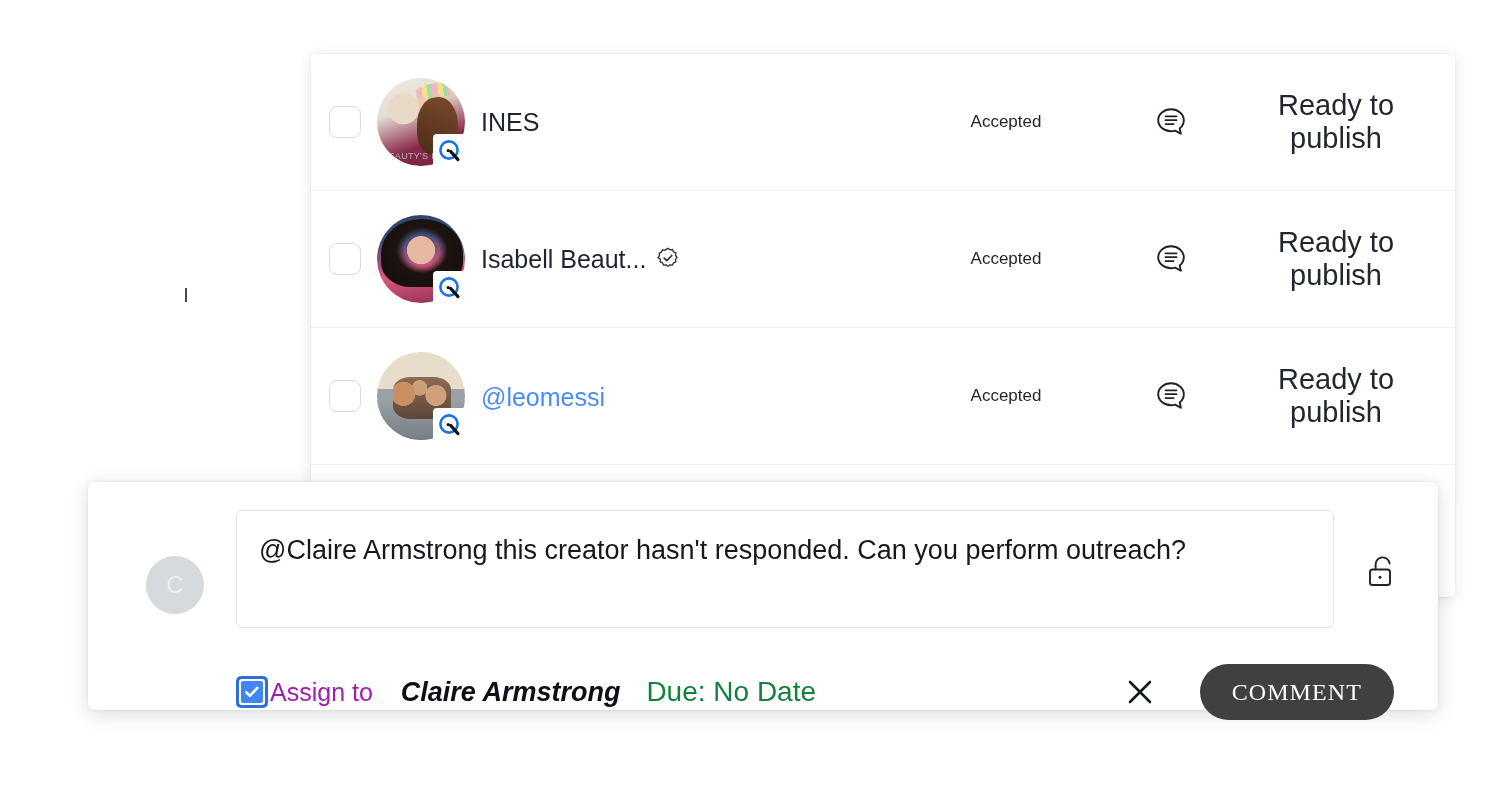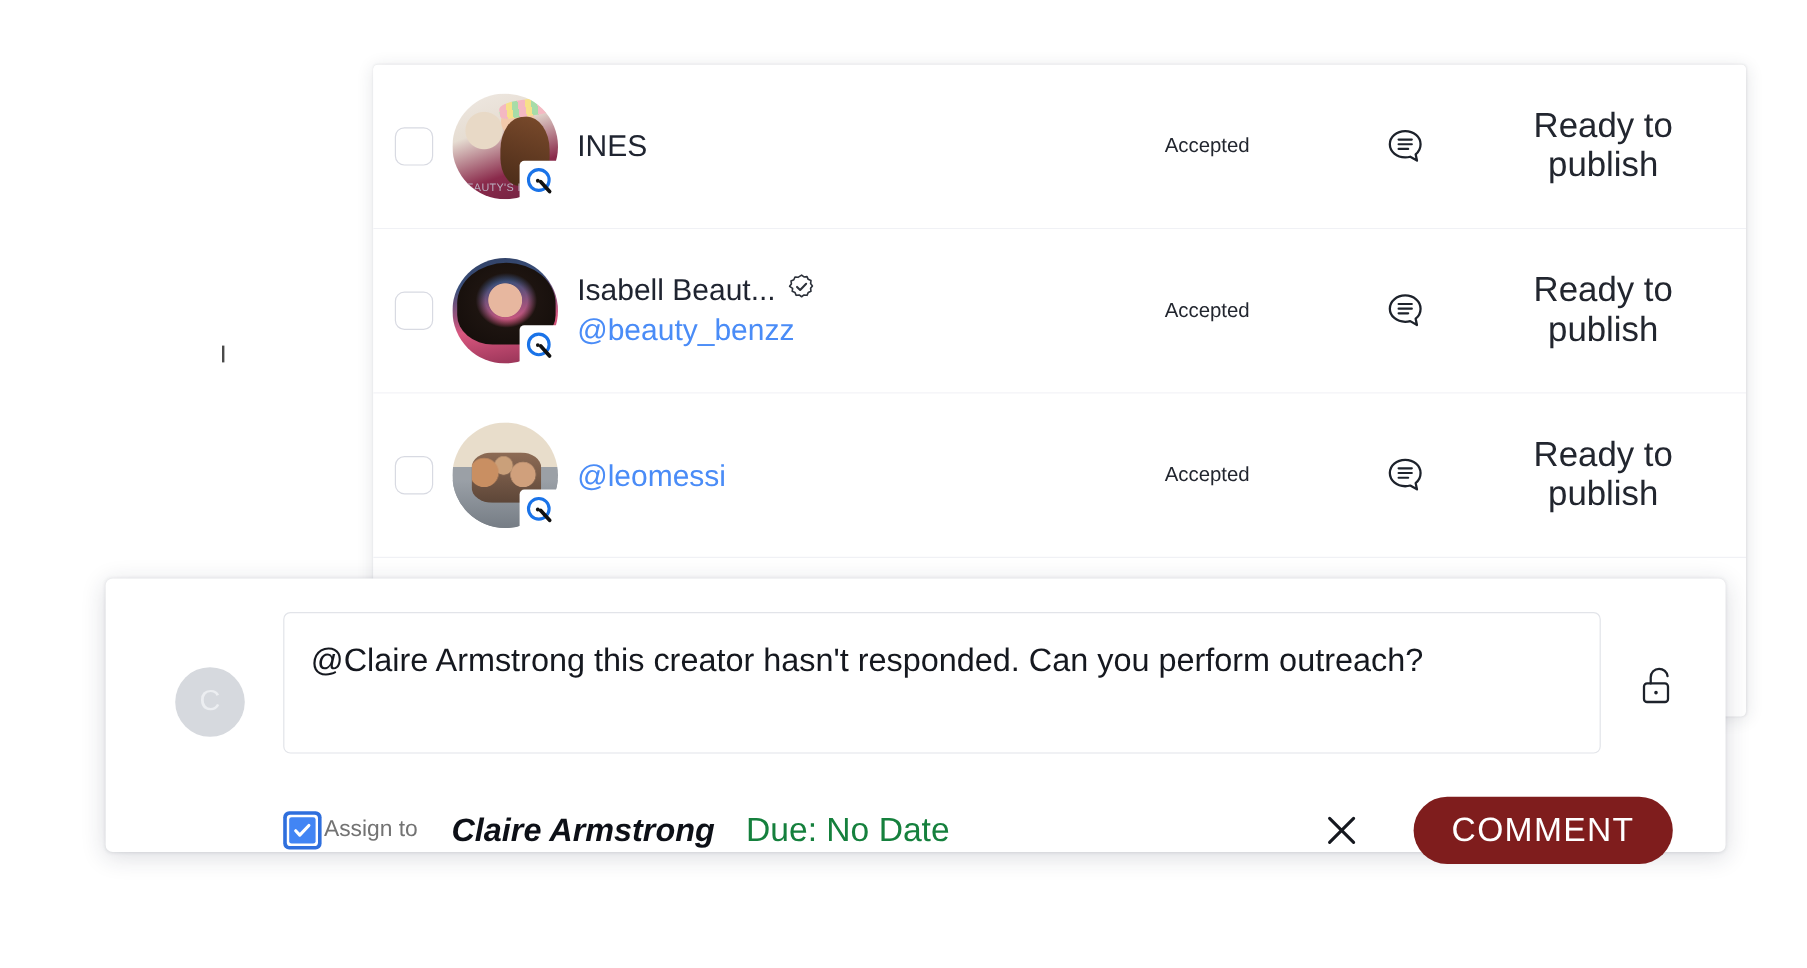--- a/index.html
+++ b/index.html
@@ -133,21 +133,21 @@
     align-items: center;
     justify-content: center;
   }
 
   .creator-info {
     flex: 0 0 auto;
     width: 420px;
   }
   .creator-name-line {
     display: flex;
-    align-items: flex-start;
+    align-items: flex-end;
     gap: 10px;
   }
   .creator-name {
     font-size: 25px;
     color: #1f2430;
     line-height: 1.2;
     white-space: nowrap;
   }
   .creator-handle {
     font-size: 25px;
@@ -260,22 +260,22 @@
   .assign-checkbox .fill {
     width: 100%;
     height: 100%;
     background: #4285f4;
     border-radius: 2px;
     display: flex;
     align-items: center;
     justify-content: center;
   }
   .assign-label {
-    font-size: 19px;
-    color: #737373;
+    font-size: 25px;
+    color: #a21caf;
     margin-left: 2px;
     text-align: right;
   }
   .assignee-name {
     font-size: 27px;
     font-weight: bold;
     color: #0d1017;
     margin-left: 28px;
     font-style: italic;
   }
@@ -288,29 +288,29 @@
   .spacer { flex: 1 1 auto; }
   .close-btn {
     width: 44px;
     height: 44px;
     display: flex;
     align-items: center;
     justify-content: center;
     margin-right: 38px;
   }
   .comment-submit {
-    background: #7f1d1d;
+    background: #404040;
     color: #ffffff;
     border: none;
     border-radius: 30px;
     height: 56px;
     padding: 0 32px;
-    font-size: 28px;
+    font-size: 24px;
     letter-spacing: 1.1px;
-    font-family: Liberation Sans, sans-serif;
+    font-family: Liberation Serif, serif;
     cursor: pointer;
     margin-right: 10px;
   }
 
   .stray-tick {
     position: absolute;
     left: 185px;
     top: 288px;
     width: 2px;
     height: 14px;
@@ -377,21 +377,20 @@
     <div class="creator-info">
       <div class="creator-name-line">
         <span class="creator-name">Isabell Beaut...</span>
         <span>
           <svg width="24" height="24" viewBox="0 0 24 24" aria-hidden="true">
             <path d="M12 2.3l2.0 1.5 2.5-.3 1.0 2.3 2.3 1.0-.3 2.5 1.5 2.0-1.5 2.0.3 2.5-2.3 1.0-1.0 2.3-2.5-.3-2.0 1.5-2.0-1.5-2.5.3-1.0-2.3-2.3-1.0.3-2.5L2 11.6l1.5-2.0-.3-2.5 2.3-1.0 1.0-2.3 2.5.3z" fill="none" stroke="#2c313a" stroke-width="1.35" stroke-linejoin="round"></path>
             <path d="M8.2 12.1l2.6 2.6 5.0-5.2" fill="none" stroke="#2c313a" stroke-width="1.7" stroke-linecap="round" stroke-linejoin="round"></path>
           </svg>
         </span>
       </div>
-      <div class="creator-handle">@beauty_benzz</div>
     </div>
     <div class="col-status">Accepted</div>
     <div class="col-comment">
       <svg width="34" height="34" viewBox="0 0 34 34" aria-hidden="true">
         <path d="M17 4.2c-7.1 0-12.8 4.9-12.8 11 0 6.1 5.7 11 12.8 11 1.5 0 2.9-.2 4.2-.6l5.6 3.2-1.1-5.2c2.5-2 4.1-4.9 4.1-8.4 0-6.1-5.7-11-12.8-11z" fill="none" stroke="#1d222b" stroke-width="1.9" stroke-linejoin="round"></path>
         <g stroke="#1d222b" stroke-width="1.8" stroke-linecap="round">
           <line x1="11.5" y1="11.3" x2="22.5" y2="11.3"></line>
           <line x1="11.5" y1="15.2" x2="22.5" y2="15.2"></line>
           <line x1="11.5" y1="19.1" x2="19.5" y2="19.1"></line>
         </g>

